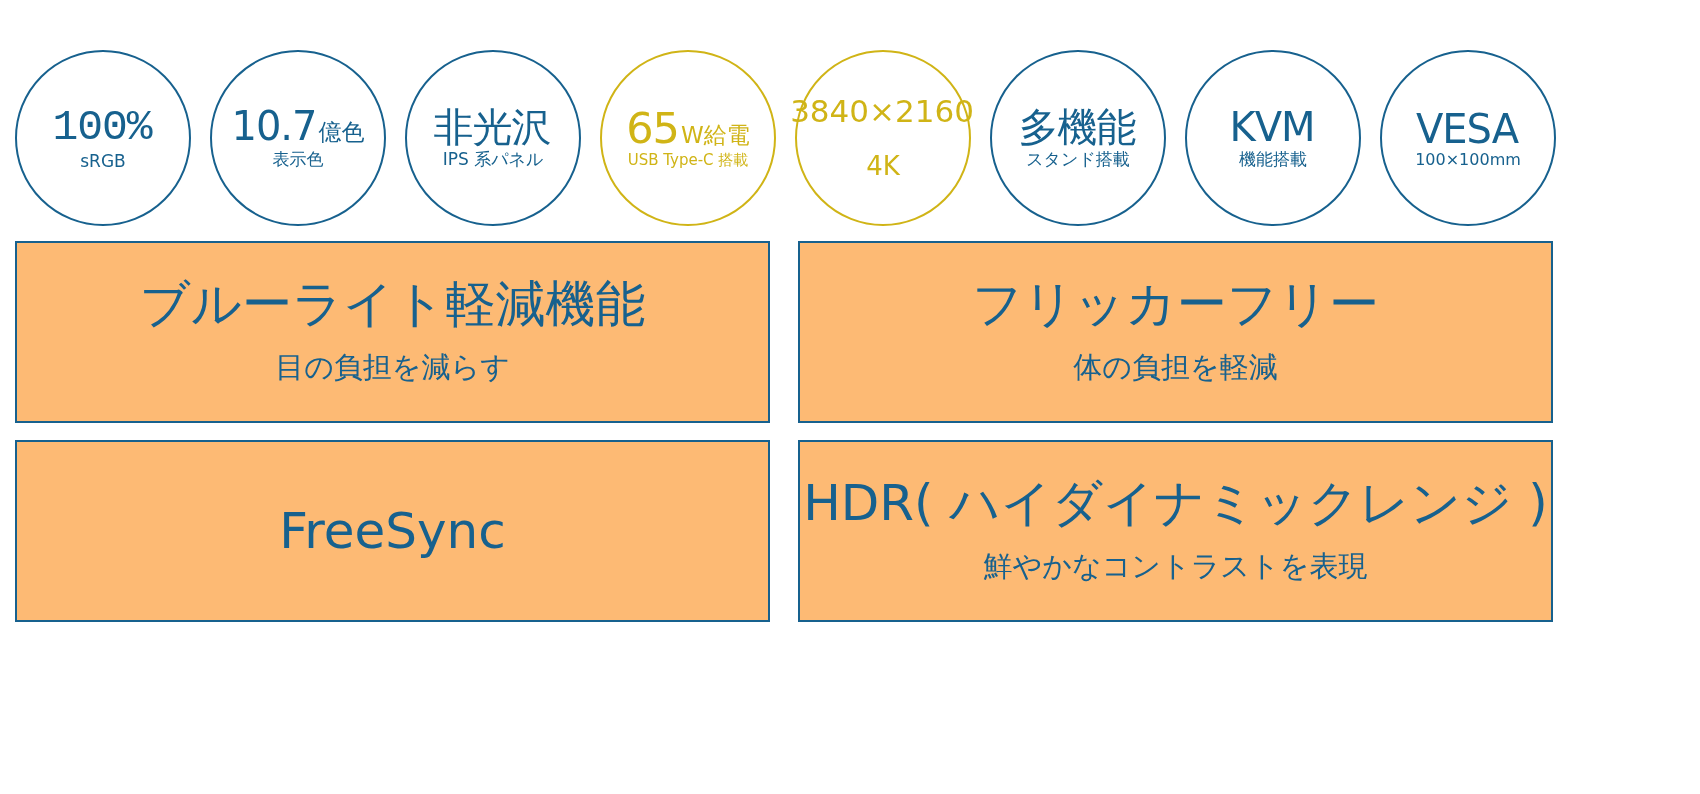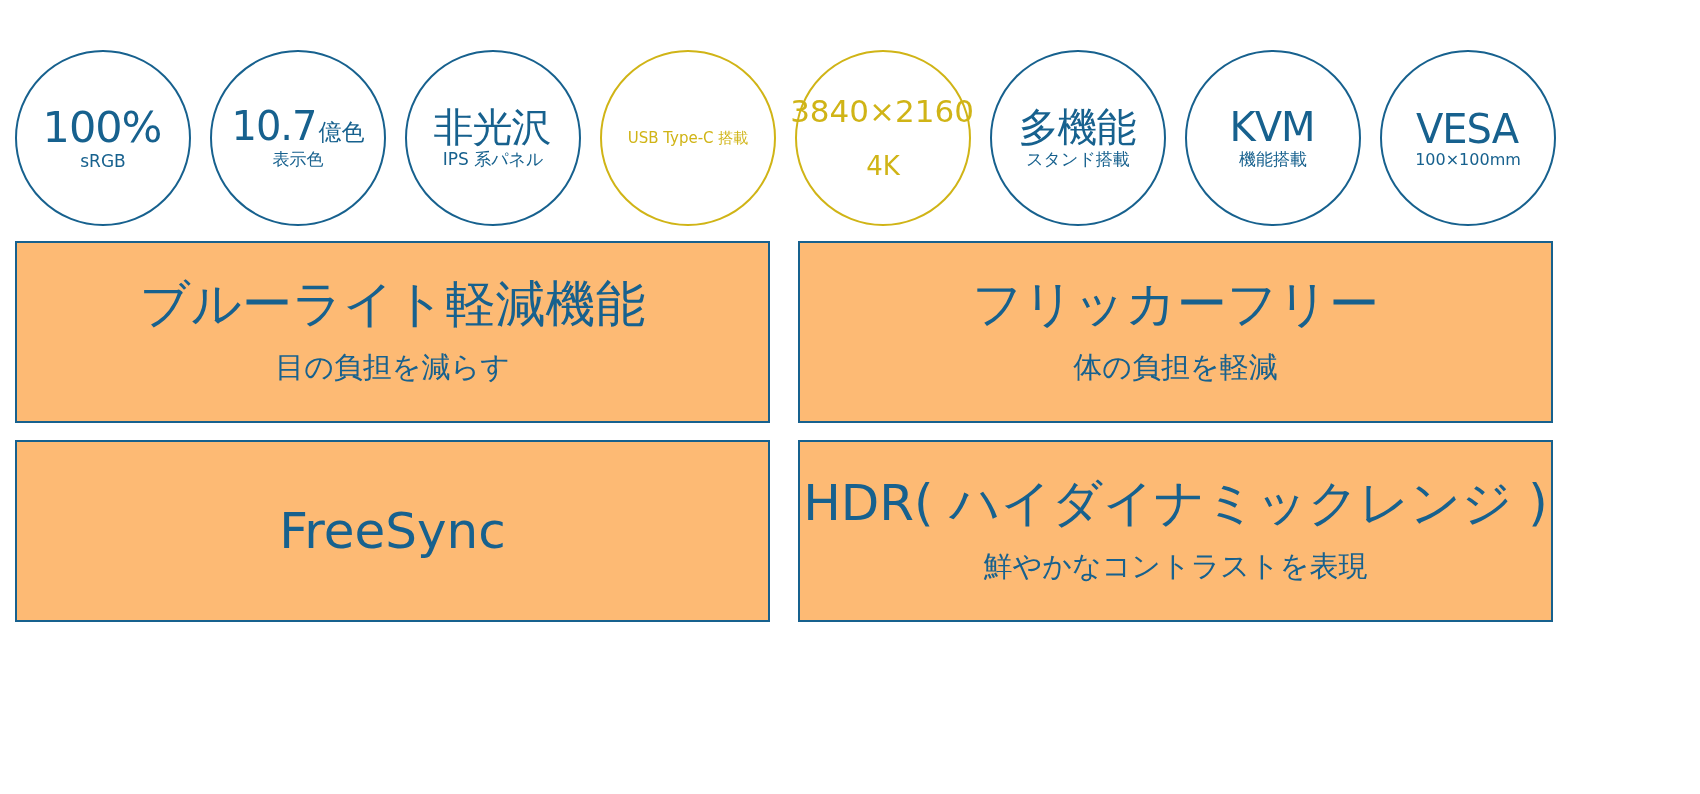--- a/index.html
+++ b/index.html
@@ -55,21 +55,21 @@
   .badge .suffix {
     font-size: 23px;
     font-weight: 400;
     margin-left: 2px;
   }
   .badge .sub {
     font-size: 17px;
     white-space: nowrap;
   }
   
-  .badge:nth-child(1) .main { font-size: 43px; }
+  .badge:nth-child(1) .main { font-size: 43px; font-family: Liberation Mono, monospace; }
   .badge:nth-child(4) .main { font-size: 43px; }
   .badge:nth-child(4) .sub  { font-size: 15px; }
   .badge:nth-child(5) .main { font-size: 31px; letter-spacing: 0; }
   .badge:nth-child(5) .sub  { font-size: 26px; margin-top: 24px; }
   .badge:nth-child(8) .sub  { font-size: 16px; }
   
   .cards {
     display: grid;
     grid-template-columns: 755px 755px;
     gap: 17px 28px;
@@ -121,20 +121,24 @@
 
     <div class="badge">
       <div class="main-line">
         <span class="main">非光沢</span>
           <span class="suffix"></span>
       </div>
       <div class="sub">IPS 系パネル</div>
     </div>
 
     <div class="badge yellow">
+      <div class="main-line">
+        <span class="main">65</span>
+          <span class="suffix">W給電</span>
+      </div>
       <div class="sub">USB Type-C 搭載</div>
     </div>
 
     <div class="badge yellow">
       <div class="main-line">
         <span class="main">3840×2160</span>
           <span class="suffix"></span>
       </div>
       <div class="sub">4K</div>
     </div>

